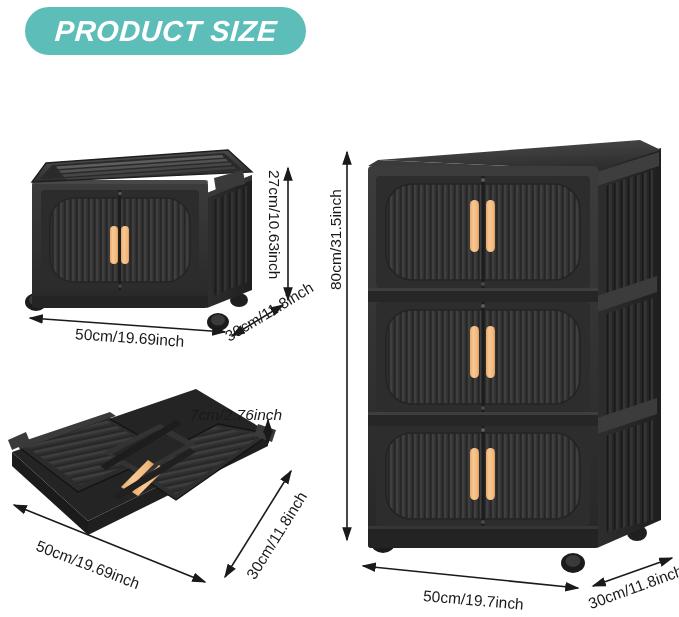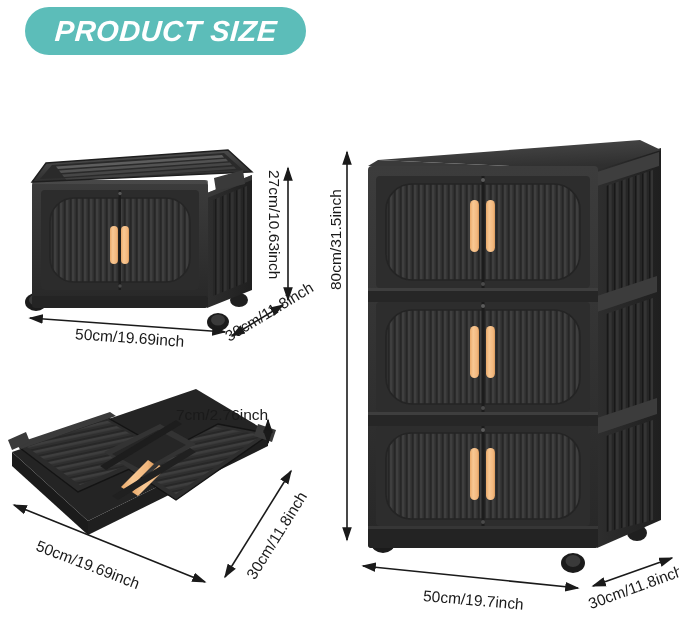--- a/index.html
+++ b/index.html
@@ -268,19 +268,19 @@
       <line x1="593" y1="586" x2="672" y2="558" marker-start="url(#arrTail)" marker-end="url(#arrTip)"></line>
     </g>
   </svg>
 
   <div class="dim" style="left:75px;top:329px;transform:rotate(4deg);">50cm/19.69inch</div>
   <div class="dim" style="left:222px;top:330px;transform:rotate(-31deg);transform-origin:left top;">30cm/11.8inch</div>
   <div class="dim" style="left:283px;top:170px;transform:rotate(90deg);transform-origin:left top;">27cm/10.63inch</div>
 
   <div class="dim" style="left:40px;top:537px;transform:rotate(21deg);transform-origin:left top;">50cm/19.69inch</div>
   <div class="dim" style="left:243px;top:573px;transform:rotate(-58deg);transform-origin:left top;">30cm/11.8inch</div>
-  <div class="dim" style="left:176px;top:406px;">7cm/2.76inch</div>
+  <div class="dim" style="left:190px;top:406px;font-style:italic;">7cm/2.76inch</div>
 
   <div class="dim" style="left:327px;top:290px;transform:rotate(-90deg);transform-origin:left top;">80cm/31.5inch</div>
   <div class="dim" style="left:424px;top:587px;transform:rotate(5deg);transform-origin:left top;">50cm/19.7inch</div>
   <div class="dim" style="left:586px;top:596px;transform:rotate(-20deg);transform-origin:left top;">30cm/11.8inch</div>
 
 </div>
 
 </body></html>

